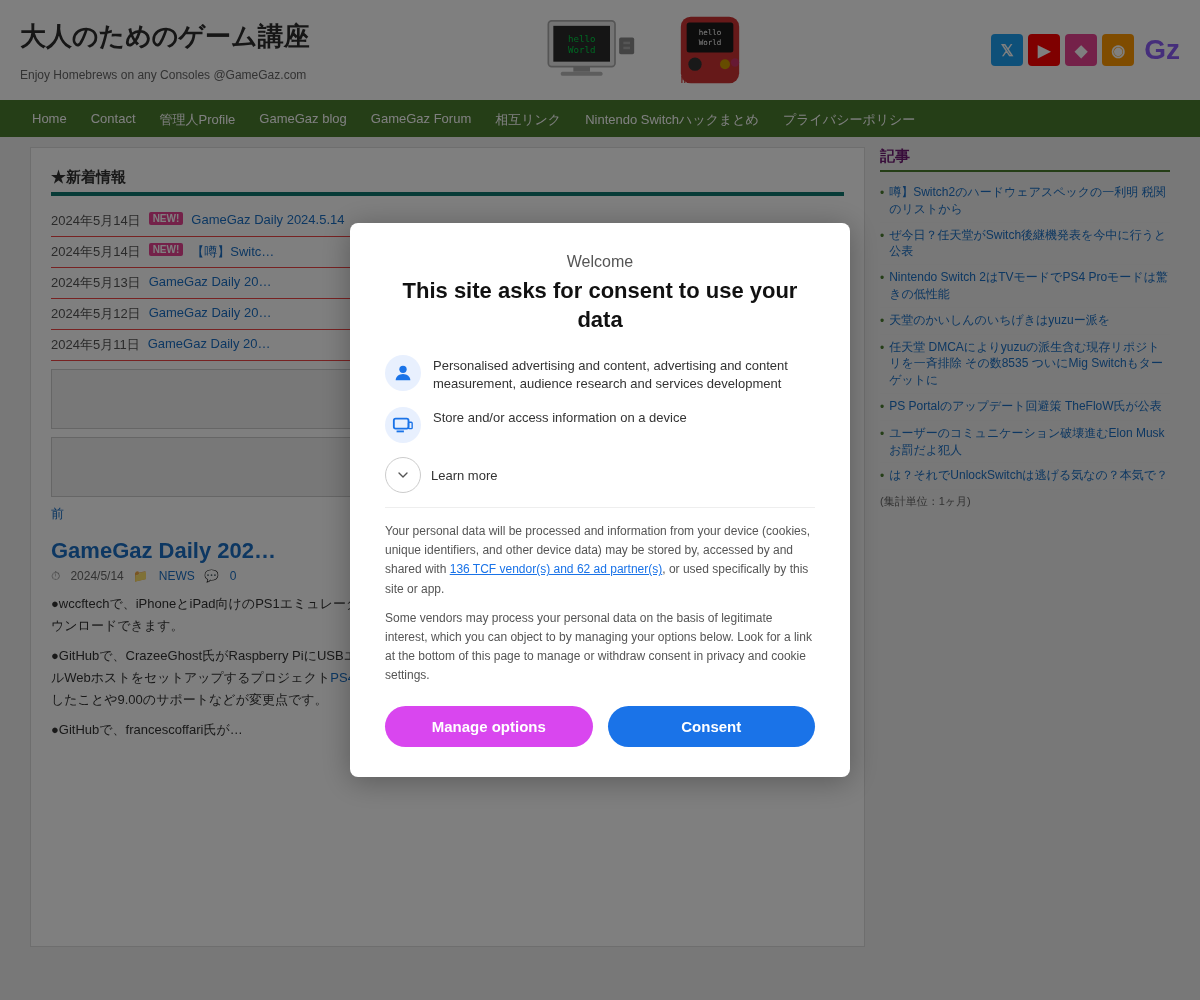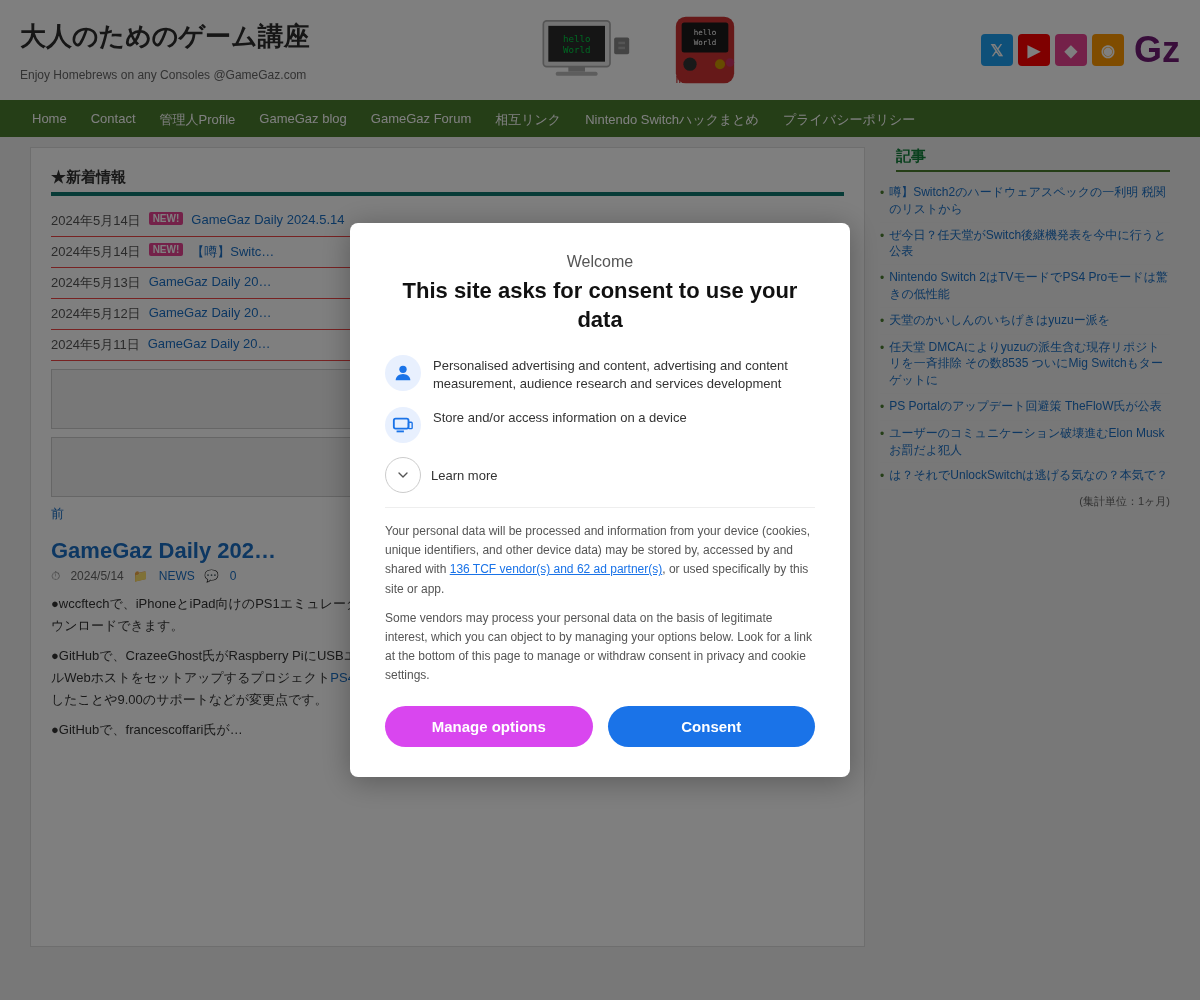--- a/index.html
+++ b/index.html
@@ -28,21 +28,21 @@
       display: flex; align-items: center; justify-content: center;
       border-radius: 4px;
       font-size: 16px;
       color: #fff;
       font-weight: bold;
     }
     .twitter-icon { background: #1da1f2; }
     .youtube-icon { background: #ff0000; }
     .diamond-icon { background: #e84393; }
     .rss-icon { background: #f90; }
-    .gz-icon { color: #701a75; font-size: 36px; font-weight: bold; margin-left: 5px; }
+    .gz-icon { color: #8b5cf6; font-size: 28px; font-weight: bold; margin-left: 5px; }
 
     
     .site-nav {
       background: #4a7c2f;
       padding: 0 20px;
       display: flex;
       gap: 0;
     }
     .nav-item {
       color: #fff;
@@ -135,25 +135,24 @@
     .article-meta a { color: #1a6fc4; }
     .article-body { font-size: 13px; line-height: 1.7; color: #333; }
     .article-body a { color: #1a6fc4; }
     .article-body p { margin-bottom: 8px; }
 
     
     .sidebar-widget { margin-bottom: 15px; }
     .sidebar-widget-title {
       font-size: 15px;
       font-weight: bold;
-      color: #15803d;
+      color: #701a75;
       border-bottom: 2px solid #4a7c2f;
       padding-bottom: 4px;
       margin-bottom: 8px;
-      margin-left: 16px;
     }
     .sidebar-list { list-style: none; }
     .sidebar-list li {
       display: flex;
       align-items: flex-start;
       gap: 5px;
       padding: 4px 0;
       border-bottom: 1px solid #eee;
       font-size: 12px;
       line-height: 1.4;
@@ -161,21 +160,20 @@
     .sidebar-list li::before {
       content: '•';
       color: #4a7c2f;
       flex-shrink: 0;
       margin-top: 1px;
     }
     .sidebar-list li a { color: #1a6fc4; cursor: pointer; }
     .sidebar-counter {
       font-size: 11px;
       color: #666;
-      text-align: right;
       margin-top: 4px;
     }
 
     
     .overlay {
       position: fixed;
       top: 0; left: 0; right: 0; bottom: 0;
       background: rgba(0,0,0,0.5);
       z-index: 1000;
       display: flex;

